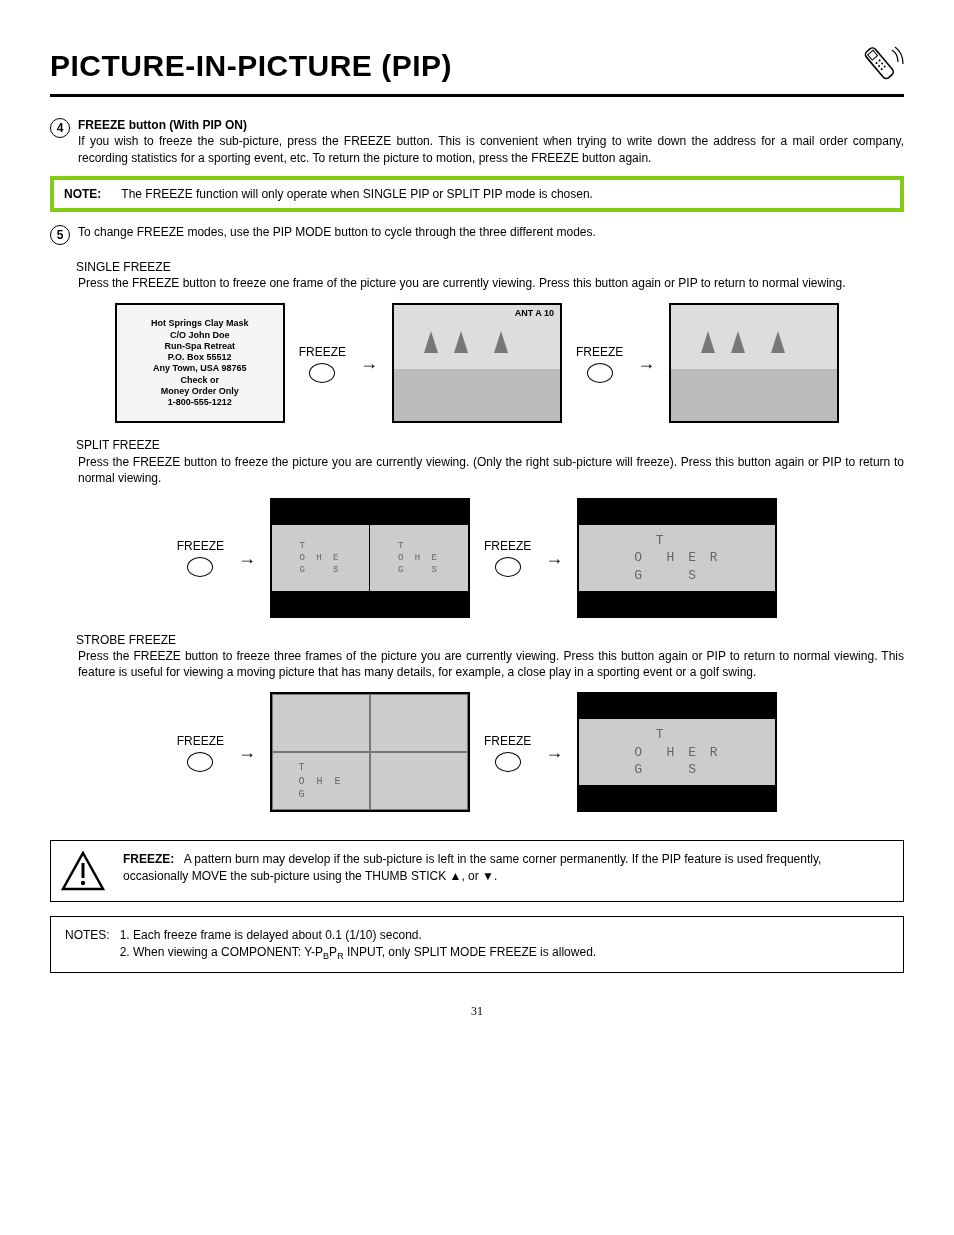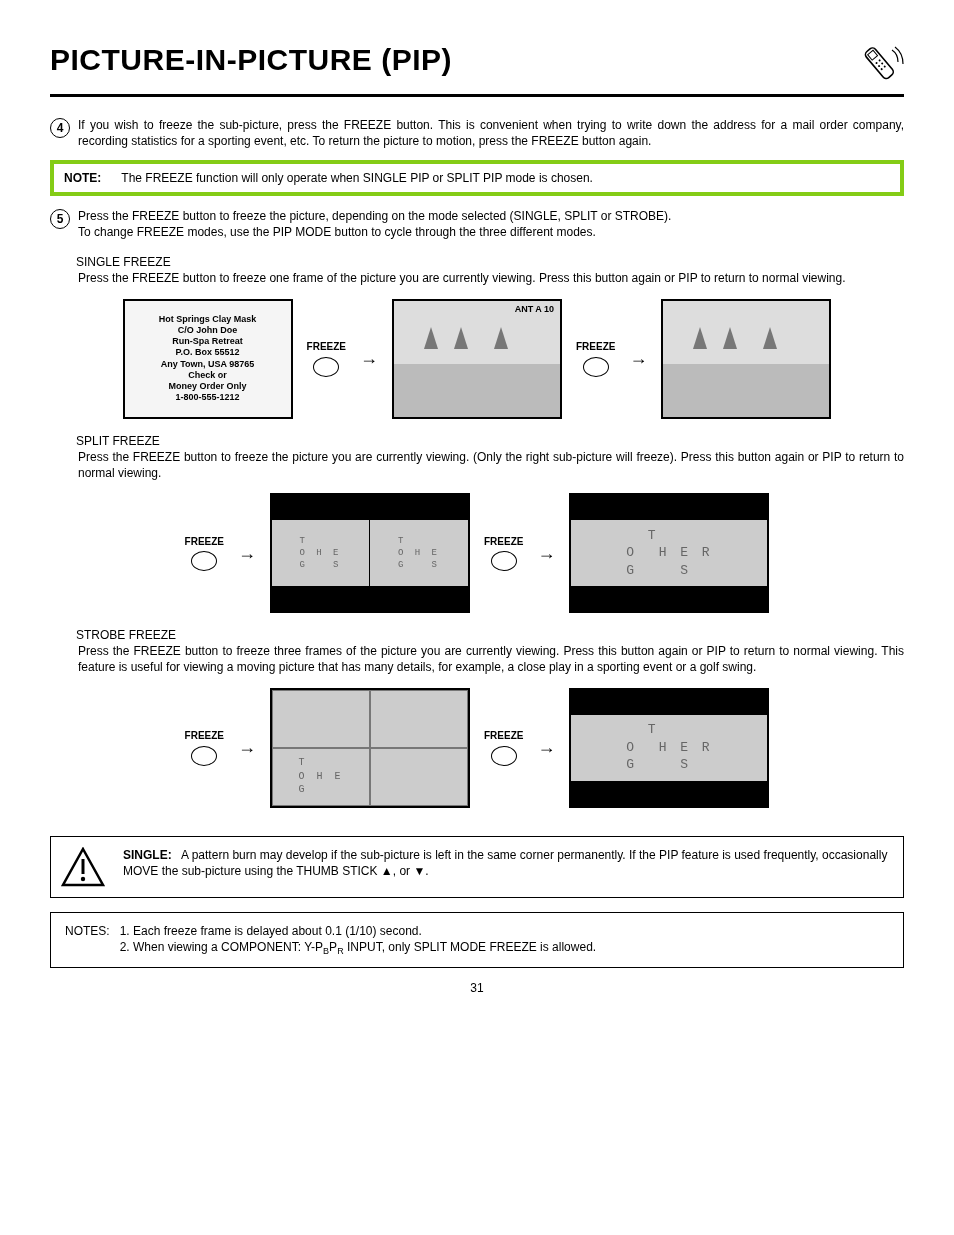--- a/index.html
+++ b/index.html
@@ -7,20 +7,21 @@
     font-size: 12px;
     color: #000;
     margin: 0;
     padding: 40px 50px;
     width: 954px;
     box-sizing: border-box;
     line-height: 1.35;
   }
   .header-row {
     display: flex;
+    align-items: center;
     justify-content: space-between;
     border-bottom: 3px solid #000;
     padding-bottom: 2px;
     margin-bottom: 20px;
   }
   h1 {
     font-size: 30px;
     font-weight: bold;
     margin: 0;
     letter-spacing: 0.5px;
@@ -103,21 +104,21 @@
   .tv.full-scene .bar{position:absolute;left:0;right:0;height:25px;background:#000;}
   .tv.full-scene .bar.top{top:0;} .tv.full-scene .bar.bot{bottom:0;}
   .tv.strobe .tile {
     position:absolute; width:50%; height:50%; background:#ccc;
     box-sizing:border-box; border:0.5px solid #777;
   }
   .tv.strobe .tile.tl{top:0;left:0;} .tv.strobe .tile.tr{top:0;right:0;}
   .tv.strobe .tile.bl{bottom:0;left:0;} .tv.strobe .tile.br{bottom:0;right:0;}
   .letters { font-family:"Courier New",monospace; font-size:13px; color:#666; letter-spacing:3px; }
   .freeze-btn { display:flex; flex-direction:column; align-items:center; gap:3px; }
-  .freeze-btn .lbl { font-size:10px; font-weight:bold; }
+  .freeze-btn .lbl { font-size:12px; font-weight:normal; }
   .freeze-btn .circle {
     width:24px; height:18px; border:1.5px solid #000; border-radius:50%;
     background:#fff;
   }
   .arrow { font-size:18px; }
   .caution-box {
     border:1px solid #000;
     padding:10px 14px 10px 10px;
     margin:28px 0 14px 0;
     display:flex; align-items:flex-start; gap:18px;
@@ -125,21 +126,21 @@
   .caution-box .tri {
     width:44px; height:40px; position:relative; flex:0 0 44px;
   }
   .notes-box {
     border:1px solid #000;
     padding:10px 14px;
     display:flex; gap:10px;
   }
   .notes-box .lbl{font-weight:normal;}
   sub{font-size:9px;}
-  .page-num{ text-align:center; margin-top:12px; font-size:12px; }
+  .page-num{ text-align:center; margin-top:30px; font-size:12px;font-family:Liberation Serif, serif; }
 </style>
 </head>
 <body>
 
 <div class="header-row">
   <h1>PICTURE-IN-PICTURE (PIP)</h1>
   <span class="remote-icon">
     <svg viewBox="0 0 48 48">
       <g transform="rotate(-40 24 24)">
         <rect x="18" y="6" width="12" height="34" rx="4" fill="none" stroke="#000" stroke-width="1.6"></rect>
@@ -153,33 +154,33 @@
       </g>
       <path d="M36 10 Q42 14 42 22" fill="none" stroke="#000" stroke-width="1.2"></path>
       <path d="M39 7 Q47 13 47 24" fill="none" stroke="#000" stroke-width="1.2"></path>
     </svg>
   </span>
 </div>
 
 <div class="item-row">
   <div class="circled-num">4</div>
   <div class="item-body">
+    <div class="item-title">FREEZE button (With PIP ON)</div>
     <div class="item-text">If you wish to freeze the sub-picture, press the FREEZE button. This is convenient when trying to write down the address for a mail order company, recording statistics for a sporting event, etc.  To return the picture to motion, press the FREEZE button again.</div>
   </div>
 </div>
 
 <div class="note-bar">
   <span class="lbl">NOTE:</span>
   <span>The FREEZE function will only operate when SINGLE PIP or SPLIT PIP mode is chosen.</span>
 </div>
 
 <div class="item-row">
   <div class="circled-num">5</div>
   <div class="item-body">
-    <div>Press the FREEZE button to freeze the picture, depending on the mode selected (SINGLE, SPLIT or STROBE).</div>
     <div>To change FREEZE modes, use the PIP MODE button to cycle through the three different modes.</div>
   </div>
 </div>
 
 <div class="sub-title">SINGLE FREEZE</div>
 <div class="sub-text">Press the FREEZE button to freeze one frame of the picture you are currently viewing.  Press this button again or PIP to return to normal viewing.</div>
 
 <div class="diagram">
   <div class="tv">
     <div class="mail-text">
@@ -295,21 +296,21 @@
 
 <div class="caution-box">
   <div class="tri">
     <svg viewBox="0 0 44 40">
       <polygon points="22,2 42,38 2,38" fill="none" stroke="#000" stroke-width="2.5"></polygon>
       <line x1="22" y1="12" x2="22" y2="27" stroke="#000" stroke-width="3"></line>
       <circle cx="22" cy="32" r="2.2" fill="#000"></circle>
     </svg>
   </div>
   <div style="flex:1;">
-    <b>SINGLE:</b>&nbsp;&nbsp;
+    <b>FREEZE:</b>&nbsp;&nbsp;
     <span>A pattern burn may develop if the sub-picture is left in the same corner permanently.  If the PIP feature is used frequently, occasionally MOVE the sub-picture using the THUMB STICK ▲, or ▼.</span>
   </div>
 </div>
 
 <div class="notes-box">
   <span class="lbl">NOTES:</span>
   <div>
     <div>1.  Each freeze frame is delayed about 0.1 (1/10) second.</div>
     <div>
       <span>2.  When viewing a COMPONENT: Y-P</span><sub>B</sub><span>P</span><sub>R</sub><span> INPUT, only SPLIT MODE FREEZE is allowed.</span>

